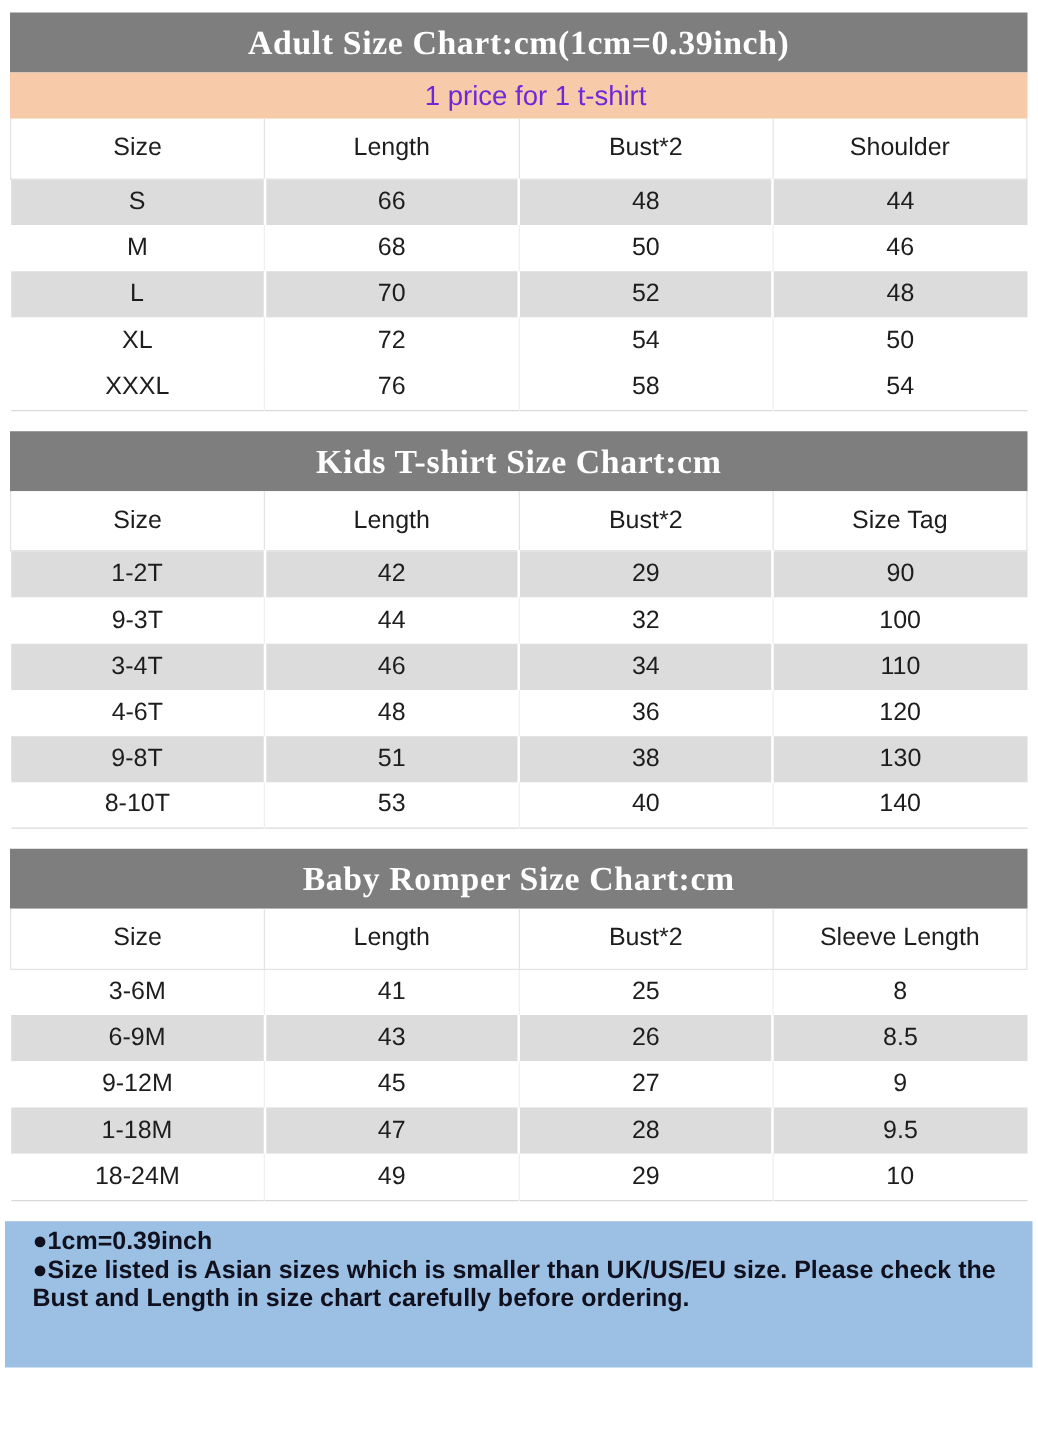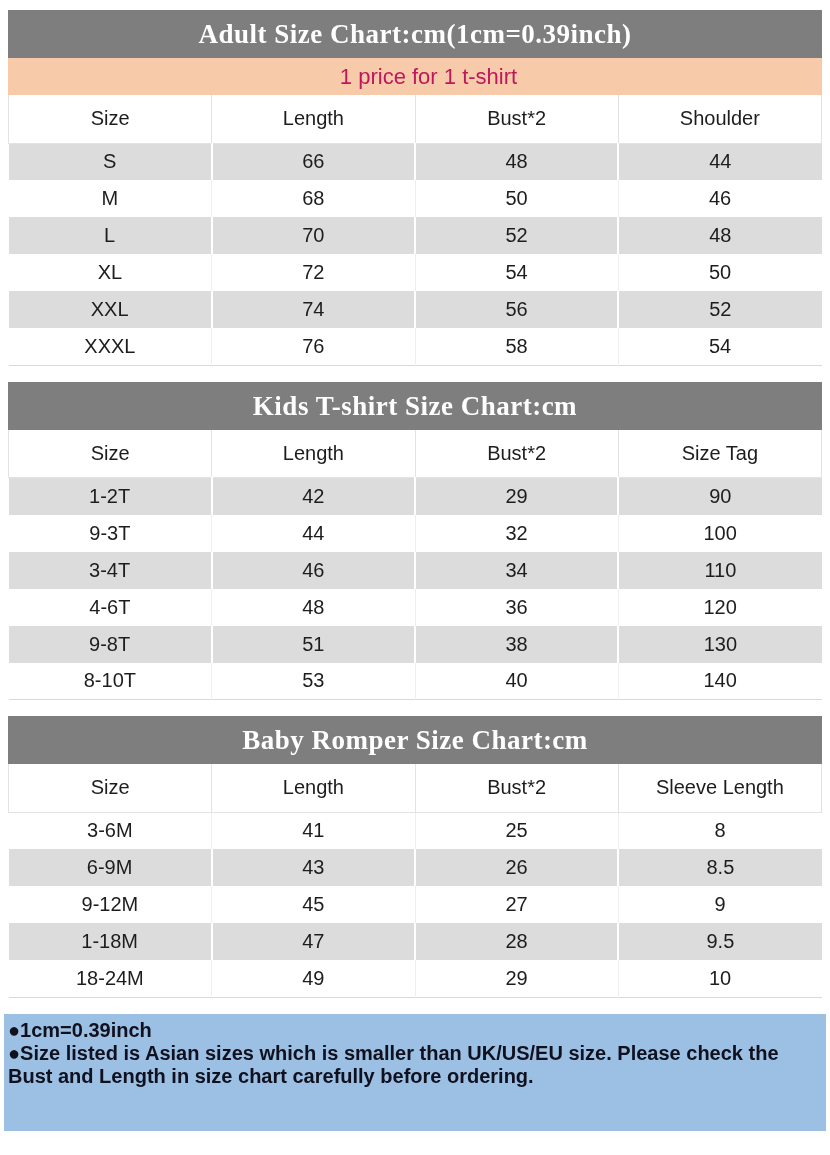--- a/index.html
+++ b/index.html
@@ -29,21 +29,21 @@
     font-family:"Liberation Serif",serif;
     font-weight:bold;
     font-size:27px;
     text-align:center;
     height:48px;
     line-height:48px;
     letter-spacing:0.5px;
   }
   .subtitle-band{
     background:var(--subtitle-band);
-    color:#be185d;
+    color:#6d28d9;
     font-size:22px;
     text-align:center;
     height:37px;
     line-height:37px;
     padding-left:27px;
   }
   table{
     width:100%;
     border-collapse:collapse;
     table-layout:fixed;
@@ -72,21 +72,21 @@
     background:#ffffff;
     border-left:1px solid #efefef;
     border-right:1px solid #efefef;
   }
   tbody tr.gray td:first-child, tbody tr.white td:first-child{border-left:none;}
   tbody tr.gray td:last-child, tbody tr.white td:last-child{border-right:none;}
   .notes{
     background:var(--notes-bg);
     margin:0 -4px;
     height:117px;
-    padding:5px 4px;
+    padding:5px 22px;
     font-weight:bold;
     font-size:20px;
     line-height:23px;
     color:var(--notes-text);
   }
   .note{margin-bottom:0;}
 </style>
 </head>
 <body>
 
@@ -122,26 +122,20 @@
             <td>70</td>
             <td>52</td>
             <td>48</td>
           </tr>
           <tr class="white">
             <td>XL</td>
             <td>72</td>
             <td>54</td>
             <td>50</td>
           </tr>
-          <tr class="gray">
-            <td>XXL</td>
-            <td>74</td>
-            <td>56</td>
-            <td>52</td>
-          </tr>
           <tr class="white">
             <td>XXXL</td>
             <td>76</td>
             <td>58</td>
             <td>54</td>
           </tr>
         </tbody>
     </table>
   </section>
 

